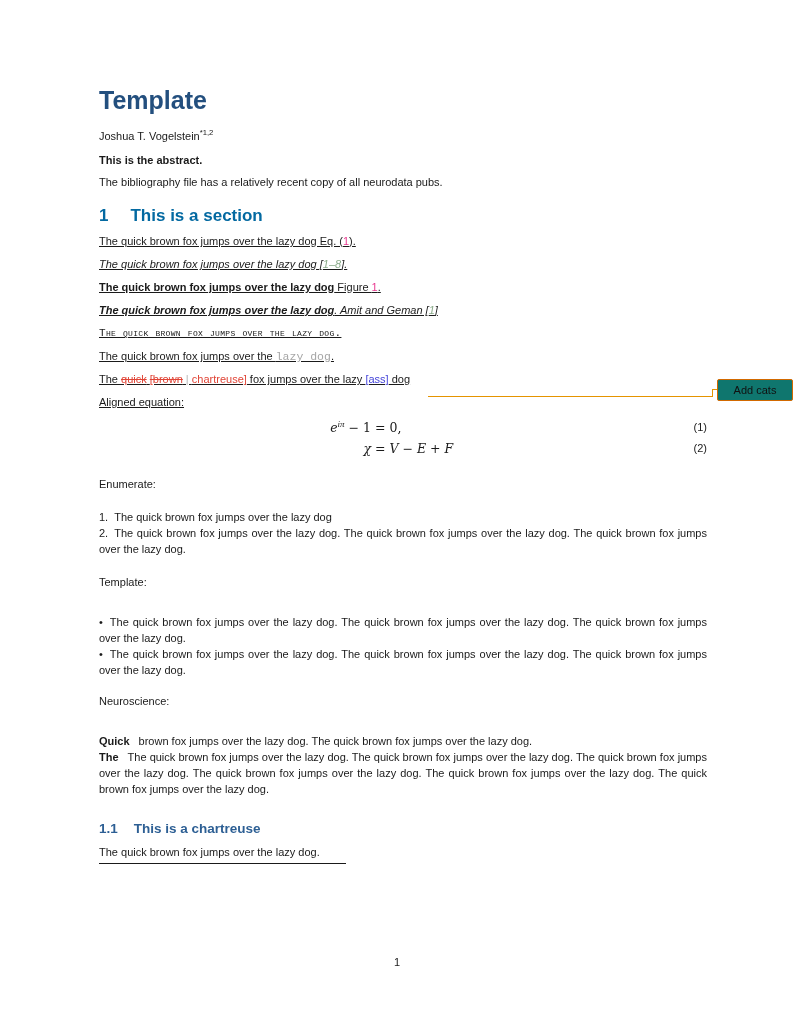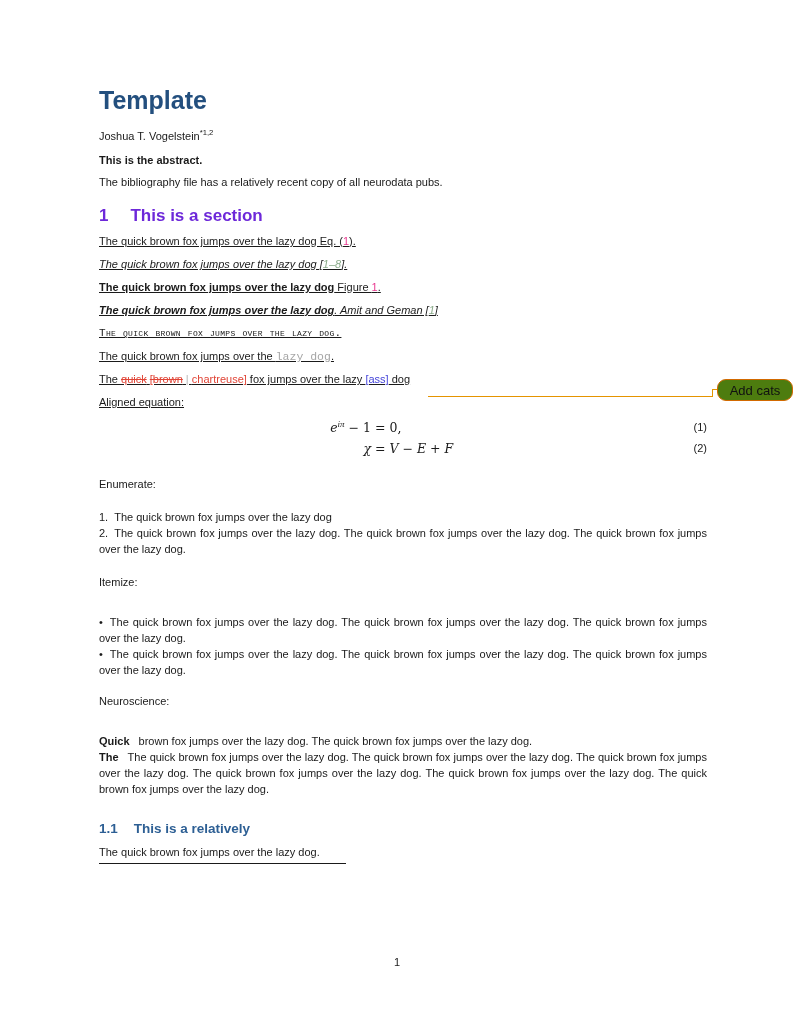--- a/index.html
+++ b/index.html
@@ -7,21 +7,21 @@
         font-family:"Liberation Sans",sans-serif;color:#1a1a1a;}
   .content{position:absolute;left:99px;top:0;width:608px;padding-top:86px;}
   .content p{margin:0;text-align:justify;font-size:11px;line-height:15px;}
   h1.title{margin:0;font-size:25px;line-height:29px;font-weight:bold;color:#234f7e;text-align:left;}
   .author{margin-top:14px !important;font-size:11.5px;}
   .affil-block{margin-top:12px;}
   .affil{font-size:11px;line-height:16px !important;}
   sup{font-size:70%;line-height:0;}
   .abstract-head{margin-top:9px !important;font-weight:bold;}
   .abstract-body{margin-top:7px !important;}
-  h2.section{margin:16px 0 0 0;font-size:17px;line-height:20px;font-weight:bold;color:#6d28d9;}
+  h2.section{margin:16px 0 0 0;font-size:17px;line-height:20px;font-weight:bold;color:#0369a1;}
   h2 .secnum{margin-right:22px;}
   h3.subsection{margin:23px 0 0 0;font-size:13.5px;line-height:18px;font-weight:bold;color:#2d5f94;}
   h3 .secnum{margin-right:16px;}
   .para{margin-top:8px !important;margin-bottom:7px !important;text-decoration:underline;}
   .it{font-style:italic;}
   .b{font-weight:bold;}
   .link{color:#e8388f;text-decoration:none;}
   .cite{color:#8aab8a;text-decoration:none;}
   .del{color:#e04335;text-decoration:line-through;}
   .red{color:#e04335;}
@@ -45,23 +45,23 @@
   .li-num{margin-right:6px;}
   .li-bullet{margin-right:7px;}
   .desc-term{font-weight:bold;margin-right:9px;}
   .sub-body{margin-top:7px !important;}
   .footnote{margin-top:3px;}
   .fn-rule{width:247px;border-top:1px solid #1a1a1a;height:0;}
   .fn-text{font-size:9.5px;line-height:11px !important;padding-left:12px;margin-top:2px !important;}
   .todo-line{position:absolute;top:396px;left:428px;width:284px;height:0;border-top:1px solid #e59400;}
   .todo-stub{position:absolute;top:389px;left:712px;width:1px;height:8px;background:#e59400;}
   .todo-nub{position:absolute;top:389px;left:712px;width:6px;height:1px;background:#e59400;}
-  .todo-note{position:absolute;top:379px;right:1px;width:74px;height:20px;background:#4d7c0f;
-             border:1.5px solid #d26900;border-radius:9px;display:flex;align-items:center;
-             justify-content:center;font-size:13px;color:#111111;}
+  .todo-note{position:absolute;top:379px;right:1px;width:74px;height:20px;background:#0f766e;
+             border:1.5px solid #d26900;border-radius:2px;display:flex;align-items:center;
+             justify-content:center;font-size:11px;color:#111111;}
   .page-number{position:absolute;top:956px;left:0;width:794px;text-align:center;font-size:11px;}
 </style>
 </head>
 <body>
 
 <div class="page">
   <div class="content">
 
     <h1 class="title">Template</h1>
 
@@ -101,33 +101,33 @@
         <span class="eq-num">(2)</span>
       </div>
     </div>
 
     <p class="list-label">Enumerate:</p>
     <div class="list-block">
       <p class="li"><span class="li-num">1.</span><span>The quick brown fox jumps over the lazy dog</span></p>
       <p class="li"><span class="li-num">2.</span><span>The quick brown fox jumps over the lazy dog. The quick brown fox jumps over the lazy dog. The quick brown fox jumps over the lazy dog.</span></p>
     </div>
 
-    <p class="list-label">Itemize:</p>
+    <p class="list-label">Template:</p>
     <div class="list-block-sm">
       <p class="li"><span class="li-bullet">•</span><span>The quick brown fox jumps over the lazy dog. The quick brown fox jumps over the lazy dog. The quick brown fox jumps over the lazy dog.</span></p>
       <p class="li"><span class="li-bullet">•</span><span>The quick brown fox jumps over the lazy dog. The quick brown fox jumps over the lazy dog. The quick brown fox jumps over the lazy dog.</span></p>
     </div>
 
     <p class="list-label-sm">Neuroscience:</p>
     <div class="list-block-sm">
       <p class="li"><span class="desc-term">Quick</span><span>brown fox jumps over the lazy dog. The quick brown fox jumps over the lazy dog.</span></p>
       <p class="li"><span class="desc-term">The</span><span>The quick brown fox jumps over the lazy dog. The quick brown fox jumps over the lazy dog. The quick brown fox jumps over the lazy dog. The quick brown fox jumps over the lazy dog. The quick brown fox jumps over the lazy dog. The quick brown fox jumps over the lazy dog.</span></p>
     </div>
 
-    <h3 class="subsection"><span class="secnum">1.1</span><span>This is a relatively</span></h3>
+    <h3 class="subsection"><span class="secnum">1.1</span><span>This is a chartreuse</span></h3>
     <p class="sub-body">The quick brown fox jumps over the lazy dog.</p>
 
     <div class="footnote">
       <div class="fn-rule"></div>
     </div>
 
   </div>
 
   <div class="todo-line"></div>
   <div class="todo-stub"></div>

